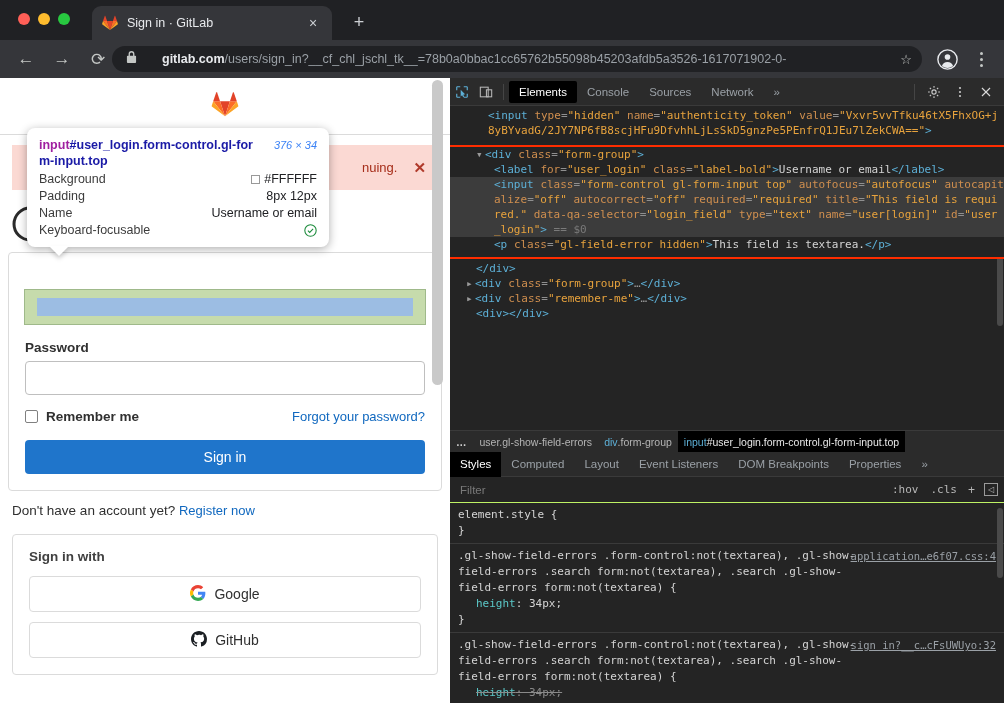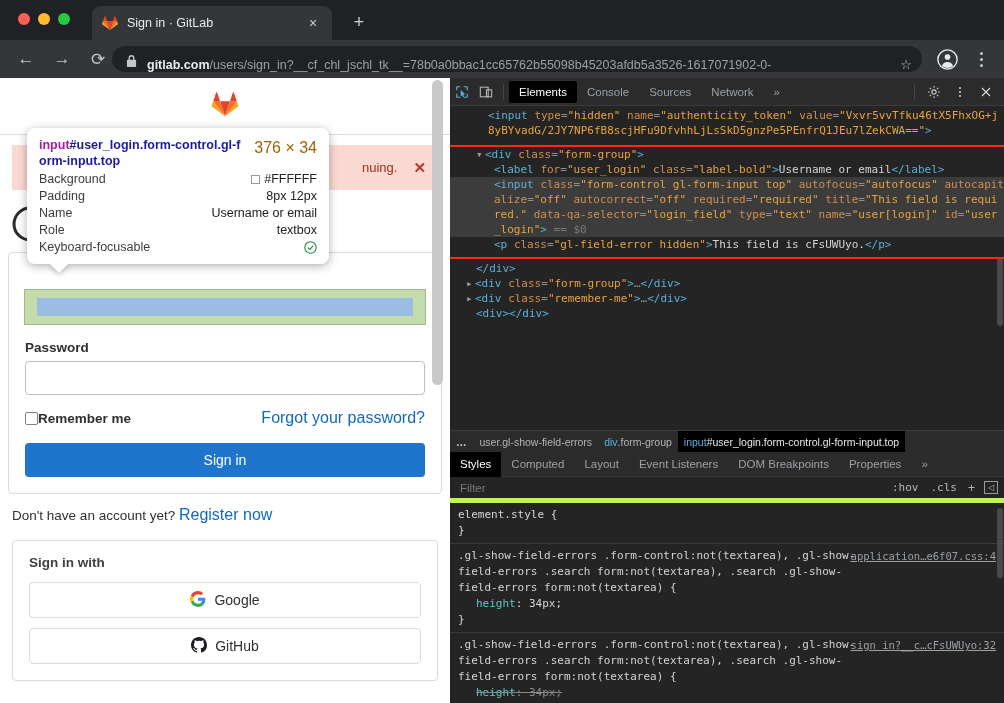--- a/index.html
+++ b/index.html
@@ -48,21 +48,21 @@
   }
   .navbtn {
     width: 28px; height: 28px; margin-left: 8px; color: #c4c7c5;
     display: flex; align-items: center; justify-content: center;
     font-size: 17px; border-radius: 50%;
   }
   .navbtn.first { margin-left: 12px; }
   .omnibox {
     position: absolute; left: 112px; top: 6px; width: 810px; height: 26px;
     background: #202124; border-radius: 14px;
-    display: flex; align-items: flex-end; padding: 0 10px; overflow: hidden;
+    display: flex; align-items: center; padding: 0 10px; overflow: hidden; gap: 15px;
   }
   .lock { margin-right: 10px; margin-left: 4px; flex: 0 0 auto; }
   .url {
     font-size: 12.5px; color: #9aa0a6; white-space: nowrap; overflow: hidden;
     flex: 1 1 auto;
   }
   .url b { color: #e8eaed; font-weight: 700; }
   .star { color: #c4c7c5; font-size: 13px; margin-left: 6px; flex:0 0 auto;}
   .avatar-btn {
     position: absolute; right: 46px; top: 9px; width: 21px; height: 21px;
@@ -108,24 +108,24 @@
   .hl-wrap {
     position: relative; width: 100%; height: 34px;
     background: #c6dbac;            
     outline: 1px solid #9fb98a;
   }
   .hl-content {
     position: absolute; left: 12px; right: 12px; top: 8px; bottom: 8px;
     background: #9cbde3;            
   }
   .row-between { display: flex; align-items: center; justify-content: space-between; margin-top: 14px; }
-  .chk { display: flex; align-items: center; }
+  .chk { display: flex; align-items: center; gap: 8px; }
   .chk-box { width: 13px; height: 13px; border: 1px solid #808080; border-radius: 2px; background:#fff; }
   .chk-label { font-size: 13.5px; font-weight: 700; color: #303030; }
-  .link { color: #1068bf; font-size: 16px; text-decoration: none; }
+  .link { color: #1068bf; font-size: 13px; text-decoration: none; }
   .btn-primary {
     margin-top: 16px; width: 100%; height: 34px; background: #1f75cb;
     color: #fff; border: none; border-radius: 4px; font-size: 14px;
     font-weight: 400; font-family: inherit;
     display: flex; align-items: center; justify-content: center;
   }
   .register-line { padding: 12px; font-size: 13.5px; color: #303030; }
   .oauth-card { margin: 4px 12px 0 12px; border: 1px solid #dbdbdb; border-radius: 4px; padding: 14px 16px 16px; }
   .oauth-title { font-size: 13.5px; font-weight: 700; color: #404040; margin-bottom: 12px; }
   .oauth-btn {
@@ -151,21 +151,21 @@
   .insp-tip:after {
     content: ""; position: absolute; left: 22px; bottom: -9px;
     border-left: 10px solid transparent; border-right: 10px solid transparent;
     border-top: 10px solid #fff;
     filter: drop-shadow(0 3px 2px rgba(0,0,0,.18));
   }
   .insp-head { display: flex; align-items: flex-start; }
   .insp-sel { flex: 1 1 auto; font-size: 12.5px; font-weight: 700; line-height: 16px; word-break: break-all; }
   .insp-sel .tag { color: #a020a0; }
   .insp-sel .rest { color: #1a1aa6; }
-  .insp-dim { flex: 0 0 auto; color: #a16207; font-size: 16px; padding-left: 10px; padding-top: 2px; }
+  .insp-dim { flex: 0 0 auto; color: #3b82f6; font-size: 11px; padding-left: 10px; padding-top: 2px; font-style: italic; }
   .insp-row { display: flex; justify-content: space-between; font-size: 12.5px; color: #3c3c3c; margin-top: 3px; }
   .insp-row .val { color: #202124; display: flex; align-items: center; gap: 4px; }
   .swatch { width: 9px; height: 9px; border: 1px solid #999; background: #fff; display: inline-block; }
   .insp-a11y { display: flex; align-items: center; gap: 8px; margin-top: 10px; }
   .insp-a11y span { font-size: 10.5px; letter-spacing: .5px; font-weight: 700; color: #3c3c3c; }
   .insp-a11y .rule { flex: 1 1 auto; height: 1px; background: #dadce0; }
 
   
   .devtools {
     position: absolute; left: 450px; top: 78px; width: 554px; height: 625px;
@@ -228,21 +228,21 @@
     position: absolute; top: 374px; left: 0; right: 0; height: 25px;
     background: #2b2b2b; display: flex; align-items: center;
     font-family: "Liberation Sans", sans-serif; border-bottom: 1px solid #3a3a3a;
   }
   .sub-tab { padding: 0 10px; height: 25px; display: flex; align-items: center; font-size: 11.5px; color: #9aa0a6; }
   .sub-tab.active { background: #000; color: #fff; }
 
   .dt-filter {
     position: absolute; top: 399px; left: 0; right: 0; height: 26px;
     background: #242424; display: flex; align-items: center;
-    border-bottom: 5px solid #bef264; padding: 0 6px;
+    border-bottom: 1px solid #bef264; padding: 0 6px;
     font-family: "Liberation Sans", sans-serif;
   }
   .filter-input { flex: 1 1 auto; font-size: 11.5px; color: #7a7a7a; padding-left: 4px; }
   .filter-btn { font-family: "DejaVu Sans Mono", monospace; font-size: 11px; color: #b8b8b8; padding: 0 6px; }
   .filter-ico { color: #b8b8b8; font-size: 12px; padding: 0 5px; }
   .box-ico { border: 1px solid #9a9a9a; width: 14px; height: 13px; display:flex; align-items:center; justify-content:center; font-size:8px; color:#b8b8b8; margin-left:4px;}
 
   .dt-styles {
     position: absolute; top: 425px; left: 0; right: 0; bottom: 0;
     overflow: hidden; font-size: 11px; line-height: 16px; background: #242424;
@@ -416,24 +416,20 @@
       <span>Padding</span>
       <span class="val">8px 12px</span>
     </div>
 
 
     <div class="insp-row">
       <span>Name</span>
       <span class="val">Username or email</span>
     </div>
     <div class="insp-row">
-      <span>Role</span>
-      <span class="val">textbox</span>
-    </div>
-    <div class="insp-row">
       <span>Keyboard-focusable</span>
       <span class="val">
         <svg width="13" height="13" viewBox="0 0 16 16">
           <circle cx="8" cy="8" r="7" fill="none" stroke="#1a8a3a" stroke-width="1.3"></circle>
           <path d="M4.8 8.2l2.2 2.2 4.2-4.4" fill="none" stroke="#1a8a3a" stroke-width="1.3"></path>
         </svg>
       </span>
     </div>
   </div>
 
@@ -484,21 +480,21 @@
     <div class="dt-tree">
       <div class="code-line" style="padding-left:38px"><span class="c-tag">&lt;input</span> <span class="c-attr">type</span><span class="c-punct">=</span><span class="c-val">"hidden"</span> <span class="c-attr">name</span><span class="c-punct">=</span><span class="c-val">"authenticity_token"</span> <span class="c-attr">value</span><span class="c-punct">=</span><span class="c-val">"Vxvr5vvTfku46tX5FhxOG+j8yBYvadG/2JY7NP6fB8scjHFu9DfvhhLjLsSkD5gnzPe5PEnfrQ1JEu7lZekCWA=="</span><span class="c-tag">&gt;</span></div>
 
       <div class="sel-block" style="top:41px; height:110px;">
         <div style="background:#242424;height:100%;">
           <div class="code-line" style="padding-left:26px"><span class="arrow">▾</span><span class="c-tag">&lt;div</span> <span class="c-attr">class</span><span class="c-punct">=</span><span class="c-val">"form-group"</span><span class="c-tag">&gt;</span></div>
           <div class="code-line" style="padding-left:44px"><span class="c-tag">&lt;label</span> <span class="c-attr">for</span><span class="c-punct">=</span><span class="c-val">"user_login"</span> <span class="c-attr">class</span><span class="c-punct">=</span><span class="c-val">"label-bold"</span><span class="c-tag">&gt;</span><span class="c-text">Username or email</span><span class="c-tag">&lt;/label&gt;</span></div>
           <div class="row-highlight">
             <div class="code-line" style="padding-left:44px"><span class="c-tag">&lt;input</span> <span class="c-attr">class</span><span class="c-punct">=</span><span class="c-val">"form-control gl-form-input top"</span> <span class="c-attr">autofocus</span><span class="c-punct">=</span><span class="c-val">"autofocus"</span> <span class="c-attr">autocapitalize</span><span class="c-punct">=</span><span class="c-val">"off"</span> <span class="c-attr">autocorrect</span><span class="c-punct">=</span><span class="c-val">"off"</span> <span class="c-attr">required</span><span class="c-punct">=</span><span class="c-val">"required"</span> <span class="c-attr">title</span><span class="c-punct">=</span><span class="c-val">"This field is required."</span> <span class="c-attr">data-qa-selector</span><span class="c-punct">=</span><span class="c-val">"login_field"</span> <span class="c-attr">type</span><span class="c-punct">=</span><span class="c-val">"text"</span> <span class="c-attr">name</span><span class="c-punct">=</span><span class="c-val">"user[login]"</span> <span class="c-attr">id</span><span class="c-punct">=</span><span class="c-val">"user_login"</span><span class="c-tag">&gt;</span> <span class="c-dim">== $0</span></div>
           </div>
-          <div class="code-line" style="padding-left:44px"><span class="c-tag">&lt;p</span> <span class="c-attr">class</span><span class="c-punct">=</span><span class="c-val">"gl-field-error hidden"</span><span class="c-tag">&gt;</span><span class="c-text">This field is cFsUWUyo.</span><span class="c-tag">&lt;/p&gt;</span></div>
+          <div class="code-line" style="padding-left:44px"><span class="c-tag">&lt;p</span> <span class="c-attr">class</span><span class="c-punct">=</span><span class="c-val">"gl-field-error hidden"</span><span class="c-tag">&gt;</span><span class="c-text">This field is textarea.</span><span class="c-tag">&lt;/p&gt;</span></div>
         </div>
       </div>
 
       <div class="ellipsis-row" style="top:118px; height:15px;">…</div>
 
       <div style="position:absolute; top:155px; left:0; right:0;">
         <div class="code-line" style="padding-left:26px"><span class="c-tag">&lt;/div&gt;</span></div>
         <div class="code-line" style="padding-left:16px"><span class="arrow">▸</span><span class="c-tag">&lt;div</span> <span class="c-attr">class</span><span class="c-punct">=</span><span class="c-val">"form-group"</span><span class="c-tag">&gt;</span><span class="c-grey">…</span><span class="c-tag">&lt;/div&gt;</span></div>
         <div class="code-line" style="padding-left:16px"><span class="arrow">▸</span><span class="c-tag">&lt;div</span> <span class="c-attr">class</span><span class="c-punct">=</span><span class="c-val">"remember-me"</span><span class="c-tag">&gt;</span><span class="c-grey">…</span><span class="c-tag">&lt;/div&gt;</span></div>
         <div class="code-line" style="padding-left:26px"><span class="c-tag">&lt;div&gt;&lt;/div&gt;</span></div>

